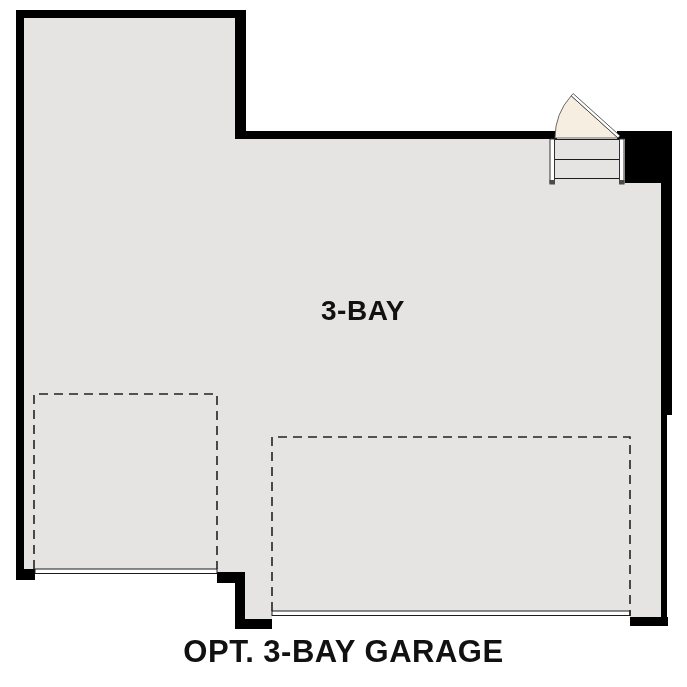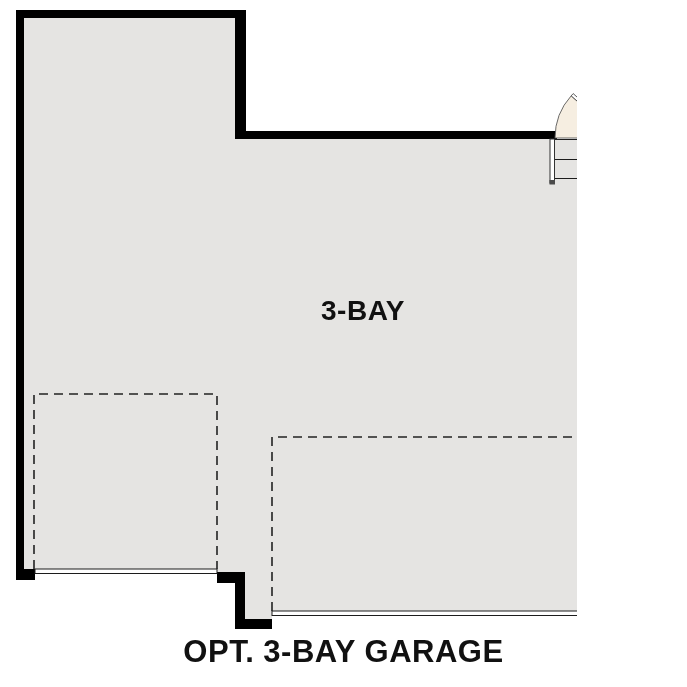--- a/index.html
+++ b/index.html
@@ -1,18 +1,18 @@
 <!DOCTYPE html>
 <html><head>
 <meta charset="utf-8">
 <style>
   html,body{margin:0;padding:0;background:#ffffff;}
   .stage{
     position:relative;
-    width:577px;height:687px;
+    width:687px;height:687px;
     background:#ffffff;
     font-family:"Liberation Sans", sans-serif;
     overflow:hidden;
   }
   .plan-svg{position:absolute;left:0;top:0;}
   .room-label{
     position:absolute;
     left:233px;top:294px;width:260px;
     text-align:center;
     font-size:28px;font-weight:700;

